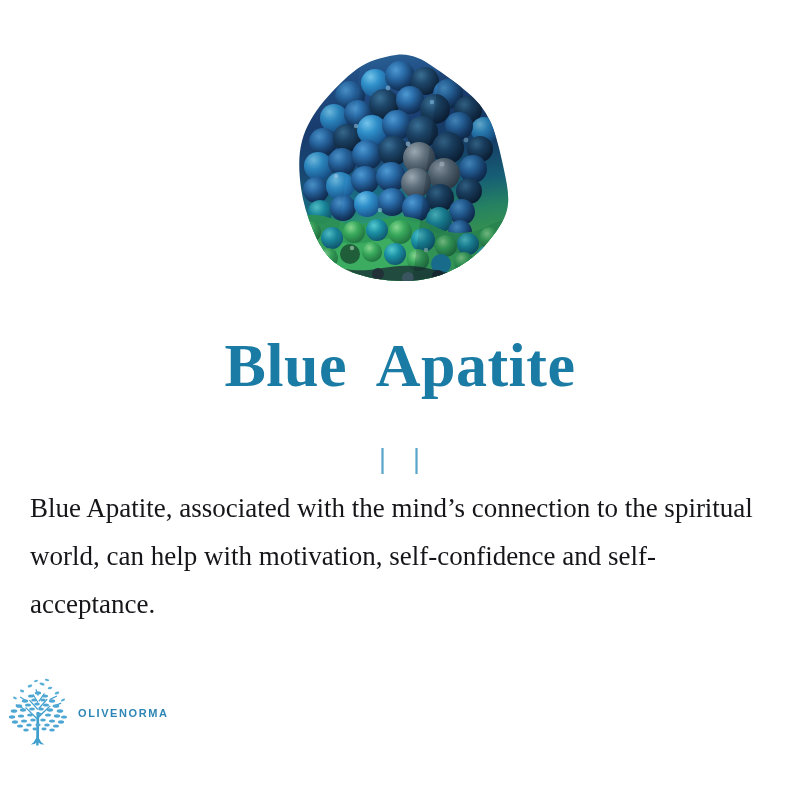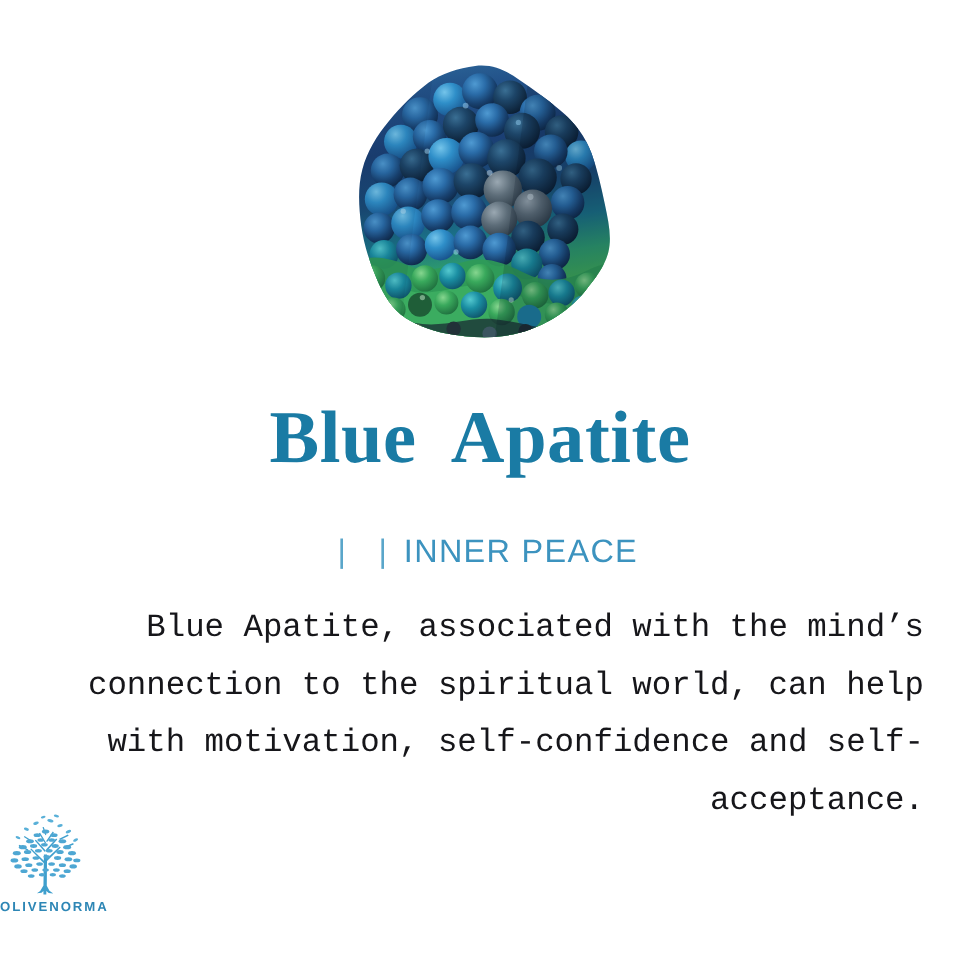--- a/index.html
+++ b/index.html
@@ -59,34 +59,35 @@
   #keywords .sep {
     display:inline-block;
     color:#5aa6ca;
     padding:0 13px;
     font-weight:300;
   }
 
   
   #description {
     position:absolute;
-    top:500px; left:30px; width:740px;
-    text-align:right;
-    font-family:Liberation Mono, monospace;
+    top:484px; left:30px; width:740px;
+    text-align:left;
+    font-family:Liberation Serif, serif;
     font-size:27px;
     line-height:48px;
     color:#16161a;
   }
 
   
   #brand {
     position:absolute;
     top:676px; left:0; width:800px;
     display:flex;
-    flex-direction:column;
+    flex-direction:row;
+    align-items:center;
   }
   #tree-logo { display:block; width:78px; height:72px; }
   #brand-name {
     margin-top:2px;
     font-family:"Liberation Sans", sans-serif;
     font-weight:700;
     font-size:11px;
     letter-spacing:1.6px;
     color:#2d86b5;
   }
@@ -261,21 +262,20 @@
         <path d="M0 0 L70 0 L40 232 L0 232 Z" fill="#0a1e30" opacity="0.08"></path>
       </g>
     </svg>
   </div>
 
   <h1 id="title">Blue  Apatite</h1>
 
   <div id="keywords">
     <span class="sep">|</span>
     <span class="sep">|</span>
-    <span class="kw">INNER PEACE</span>
   </div>
 
   <p id="description">Blue Apatite, associated with the mind’s connection to the spiritual world, can help with motivation, self-confidence and self-acceptance.</p>
 
   <div id="brand">
     <svg id="tree-logo" viewBox="0 0 78 72" xmlns="http://www.w3.org/2000/svg">
       <g fill="#3f9fcd">
 
         <path d="M36.6 36 L36.2 62 L33.5 66.5 L30.8 68.4 L34.6 68 L36.2 66.6
                  L36.2 69.4 L38.6 69.4 L38.6 66.4 L40.6 68.2 L44.4 68.6

